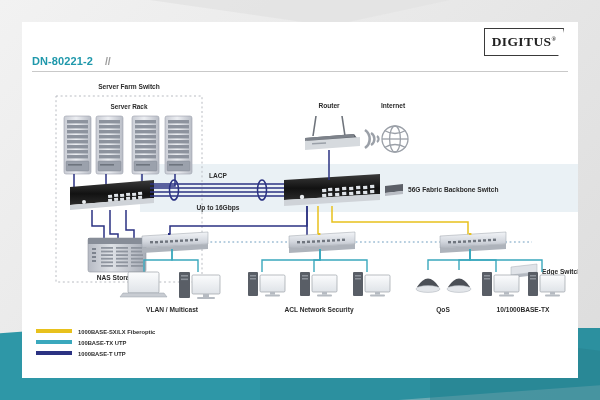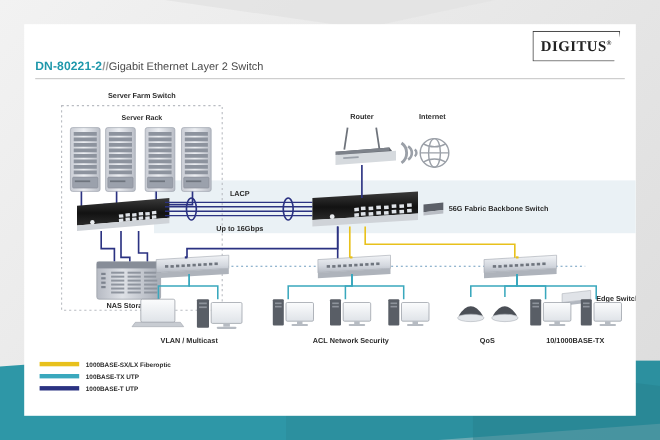--- a/index.html
+++ b/index.html
@@ -25,21 +25,21 @@
   #card{position:absolute;left:22px;top:22px;width:556px;height:356px;background:#ffffff;}
 
   
   #header{position:absolute;left:0;top:0;width:100%;height:52px;}
   #logo-box{position:absolute;right:14px;top:6px;width:78px;height:26px;
      border:1.4px solid #3a3a3a;
      clip-path:polygon(0 0,100% 0,93% 100%,0 100%);
      display:flex;align-items:center;justify-content:center;background:#fff;}
   #logo-text{font-family:"Liberation Serif",serif;font-weight:bold;font-size:13.5px;letter-spacing:.4px;color:#222;}
   #logo-text sup{font-size:6px;vertical-align:super;}
-  #title-row{position:absolute;left:10px;top:33px;display:flex;align-items:flex-end;gap:0;}
+  #title-row{position:absolute;left:10px;top:33px;display:flex;align-items:flex-end;gap:12px;}
   #model{color:#1f98ab;font-weight:bold;font-size:11px;letter-spacing:.1px;}
   #slashes{color:#9a9a9a;font-weight:bold;font-size:10.5px;}
   #title{color:#4a4a4a;font-size:10px;}
   #rule{position:absolute;left:10px;top:49px;width:536px;height:1px;background:#c9c9c9;}
 
   
   #diagram{position:absolute;left:0;top:52px;width:556px;height:304px;}
   svg{display:block;}
   .lbl-b{font-family:"Liberation Sans",sans-serif;fill:#2b2b2b;font-weight:bold;}
 </style>
@@ -56,21 +56,20 @@
 
   <div id="card">
 
     <div id="header">
       <div id="logo-box">
         <span id="logo-text"><span>DIGITUS</span><sup>®</sup></span>
       </div>
       <div id="title-row">
         <span id="model">DN-80221-2</span>
         <span id="slashes">//</span>
-        <span id="title">Gigabit Ethernet Layer 2 Switch</span>
       </div>
       <div id="rule"></div>
     </div>
 
     <div id="diagram">
       <svg width="556" height="304" viewBox="0 0 556 304" xmlns="http://www.w3.org/2000/svg">
         <defs>
           <linearGradient id="rackG" x1="0" y1="0" x2="1" y2="0">
             <stop offset="0%" stop-color="#c9ccd4"></stop>
               <stop offset="45%" stop-color="#eceef2"></stop>

